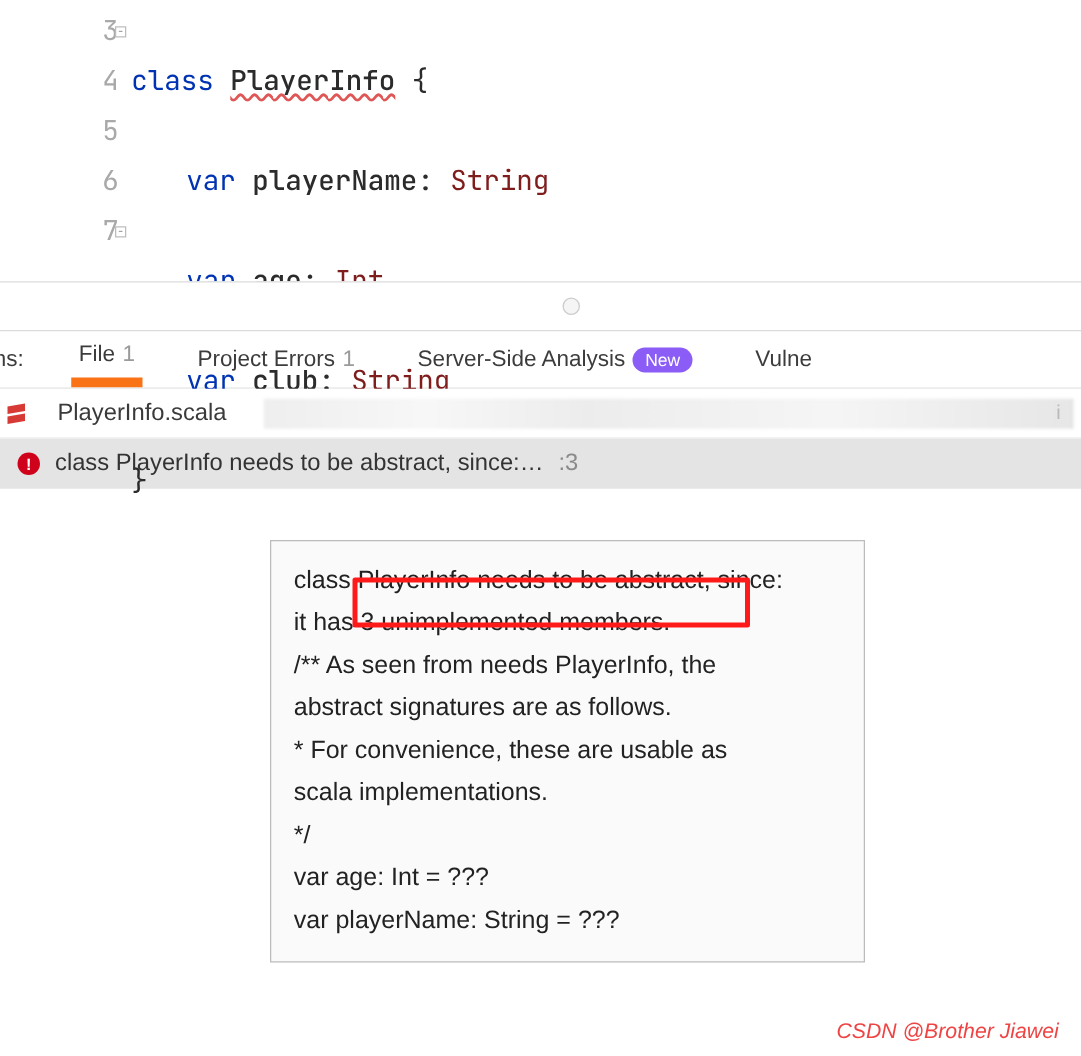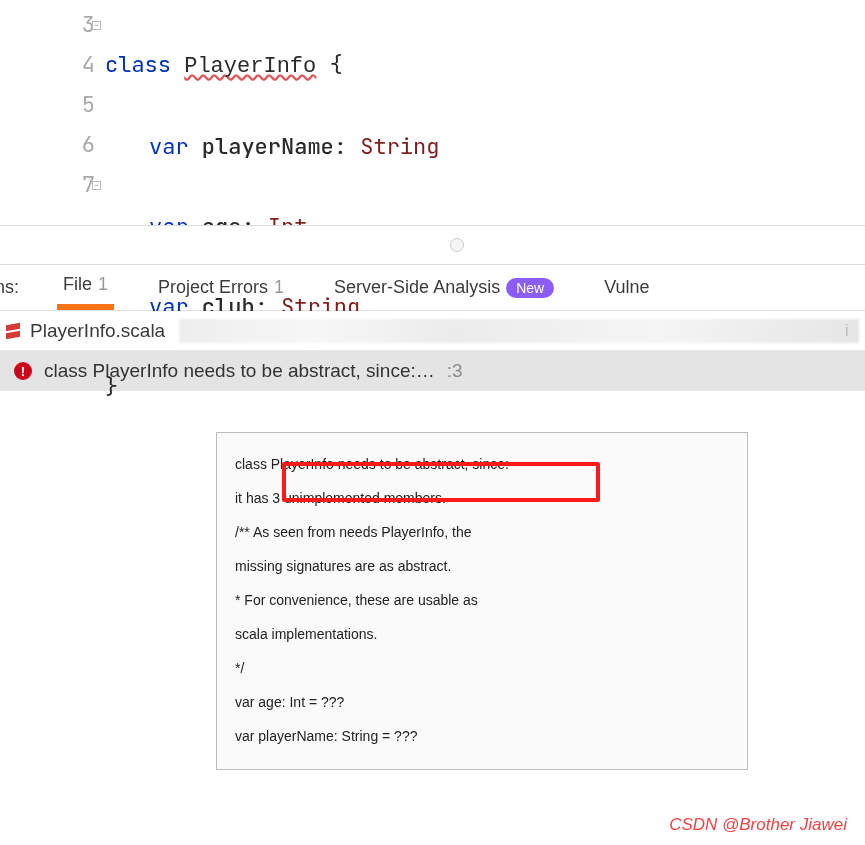--- a/index.html
+++ b/index.html
@@ -39,21 +39,21 @@
   }
   .code {
     font-family: "JetBrains Mono","Consolas",monospace;
     font-size: 22px;
     line-height: 40px;
     padding-top: 5px;
     white-space: pre;
   }
   .kw { color: #0033b3; text-align: right; }
   .ident { color: #2b2b2b; font-weight:500;}
-  .cls-name { color:#2b2b2b; font-weight:500; text-decoration: underline wavy #e05555; text-decoration-skip-ink:none;font-family:Liberation Mono, monospace;}
+  .cls-name { color:#2b2b2b; font-weight:500; text-decoration: underline wavy #e05555; text-decoration-skip-ink:none;}
   .type { color: #7f1d1d; }
   .plain { color: #2b2b2b; }
   .indent { display:inline-block; width: 44px; }
   .divider {
     height: 40px;
     border-top: 1px solid #dcdcdc;
     border-bottom: 1px solid #dcdcdc;
     background:#fff;
     position:relative;
   }
@@ -67,30 +67,30 @@
     height:46px;
     border-bottom:1px solid #e0e0e0;
     font-size:18px;
     color:#3c3c3c;
     gap:38px;
     padding-left:0;
     overflow:hidden;
   }
   .tabs-left-cut { margin-left:-20px; }
   .tab { display:flex; align-items:center; gap:6px; padding:0 6px; height:100%; cursor:pointer;}
-  .tab.active { border-bottom:6px solid #f97316; }
+  .tab.active { border-bottom:8px solid #f97316; }
   .count-badge { color:#9a9a9a; }
   .new-badge {
     background:#8b5cf6; color:#fff; border-radius:12px;
     font-size:14px; padding:2px 10px;
   }
   .file-bar {
     display:flex; align-items:center;
     height:40px; padding-left:6px;
-    background:#fff; gap:8px;
+    background:#fff; gap:24px;
     font-size:19px; color:#3a3a3a;
     border-bottom:1px solid #e8e8e8;
     position:relative;
   }
   .scala-icon {
     width:16px; height:16px; position:relative;
   }
   .scala-icon::before, .scala-icon::after {
     content:""; position:absolute; left:0; width:14px; height:6px;
     background:#d73a34; transform:skewY(-10deg);
@@ -116,25 +116,25 @@
   .err-icon {
     width:18px; height:18px; border-radius:50%;
     background:#d0021b; color:#fff;
     display:flex; align-items:center; justify-content:center;
     font-size:13px; font-weight:bold;
   }
   .lineref { color:#8a8a8a; }
   .tooltip {
     position:absolute;
     left:216px; top:432px;
-    width:532px;
+    width:476px;
     border:1px solid #bcbcbc;
     background:#fafafa;
     padding:14px 18px 16px 18px;
-    font-size:14px; color:#222;
+    font-size:20px; color:#222;
     line-height:34px;
     font-family:-apple-system,BlinkMacSystemFont,"Segoe UI",Arial,sans-serif;
   }
   .highlight-box {
     position:absolute;
     border:4px solid #ff1a1a;
     border-radius:2px;
     pointer-events:none;
   }
   .watermark {
@@ -209,21 +209,21 @@
 <div class="error-row">
   <span class="err-icon">!</span>
   <span>class PlayerInfo needs to be abstract, since:…</span>
   <span class="lineref">:3</span>
 </div>
 
 <div class="tooltip">
   <div>class PlayerInfo needs to be abstract, since:</div>
   <div><span>it has </span><span>3 unimplemented members.</span></div>
   <div>/** As seen from needs PlayerInfo, the</div>
-  <div>missing signatures are as abstract.</div>
+  <div>abstract signatures are as follows.</div>
   <div>* For convenience, these are usable as</div>
   <div>scala implementations.</div>
   <div>*/</div>
   <div>var age: Int = ???</div>
   <div>var playerName: String = ???</div>
 </div>
 
 <div class="highlight-box" style="left:282px; top:462px; width:318px; height:40px;"></div>
 
 <div class="watermark">CSDN @Brother Jiawei</div>

